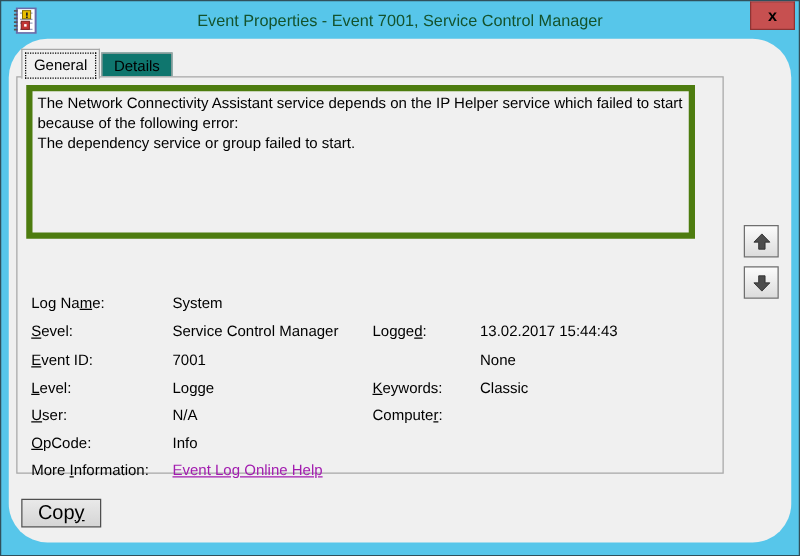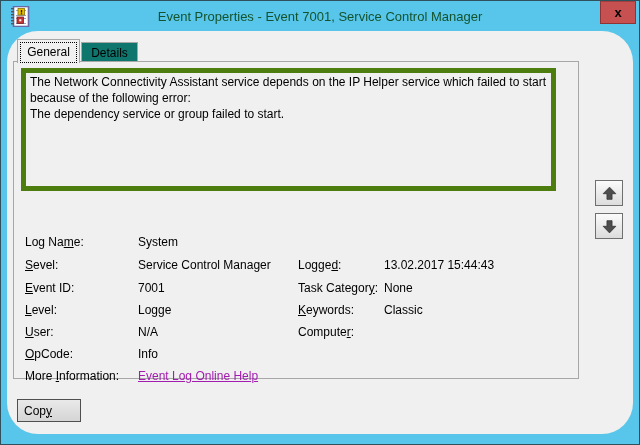--- a/index.html
+++ b/index.html
@@ -36,22 +36,22 @@
   .mn{text-decoration:underline;}
   .lbl-l{left:11px;}  .val-l{left:124px;}
   .lbl-r{left:284px;} .val-r{left:370px;}
   .link{color:#a21caf;text-decoration:underline;cursor:pointer;}
 
   .arrow-btn{position:absolute;left:588px;width:28px;height:26px;padding:0;
     background:linear-gradient(#fbfbfb,#dcdcdc);border:1px solid #6f6f6f;
     display:flex;align-items:center;justify-content:center;cursor:default;}
   .btn{position:absolute;top:368px;height:23px;
     background:linear-gradient(#e9e9e9,#d5d5d5);border:1px solid #4f4f4f;
-    font-family:"Liberation Sans",sans-serif;font-size:12px;color:#000;
-    display:flex;align-items:center;justify-content:flex-start;cursor:default;}
+    font-family:"Liberation Sans",sans-serif;font-size:16px;color:#000;
+    display:flex;align-items:center;justify-content:center;cursor:default;}
   .btn-copy{left:10px;width:64px;}
   .btn-close{left:538px;width:78px;}
 </style>
 </head>
 <body>
 
 <div class="window">
 
   <div class="titlebar">
     <svg class="app-icon" viewBox="0 0 19 21">
@@ -109,21 +109,20 @@
 
       <span class="cell lbl-l" style="top:263px"><span></span><span class="mn">U</span><span>ser:</span></span>
       <span class="cell val-l" style="top:263px">N/A</span>
 
       <span class="cell lbl-l" style="top:285px"><span></span><span class="mn">O</span><span>pCode:</span></span>
       <span class="cell val-l" style="top:285px">Info</span>
 
       <span class="cell lbl-r" style="top:196px"><span>Logge</span><span class="mn">d</span><span>:</span></span>
       <span class="cell val-r" style="top:196px">13.02.2017 15:44:43</span>
 
-      <span class="cell lbl-r" style="top:219px"><span>Task Categor</span><span class="mn">y</span><span>:</span></span>
       <span class="cell val-r" style="top:219px">None</span>
 
       <span class="cell lbl-r" style="top:241px"><span></span><span class="mn">K</span><span>eywords:</span></span>
       <span class="cell val-r" style="top:241px">Classic</span>
 
       <span class="cell lbl-r" style="top:263px"><span>Compute</span><span class="mn">r</span><span>:</span></span>
       <span class="cell val-r" style="top:263px"></span>
 
       <span class="cell lbl-l" style="top:307px"><span>More </span><span class="mn">I</span><span>nformation:</span></span>
       <span class="cell val-l link" style="top:307px">Event Log Online Help</span>

